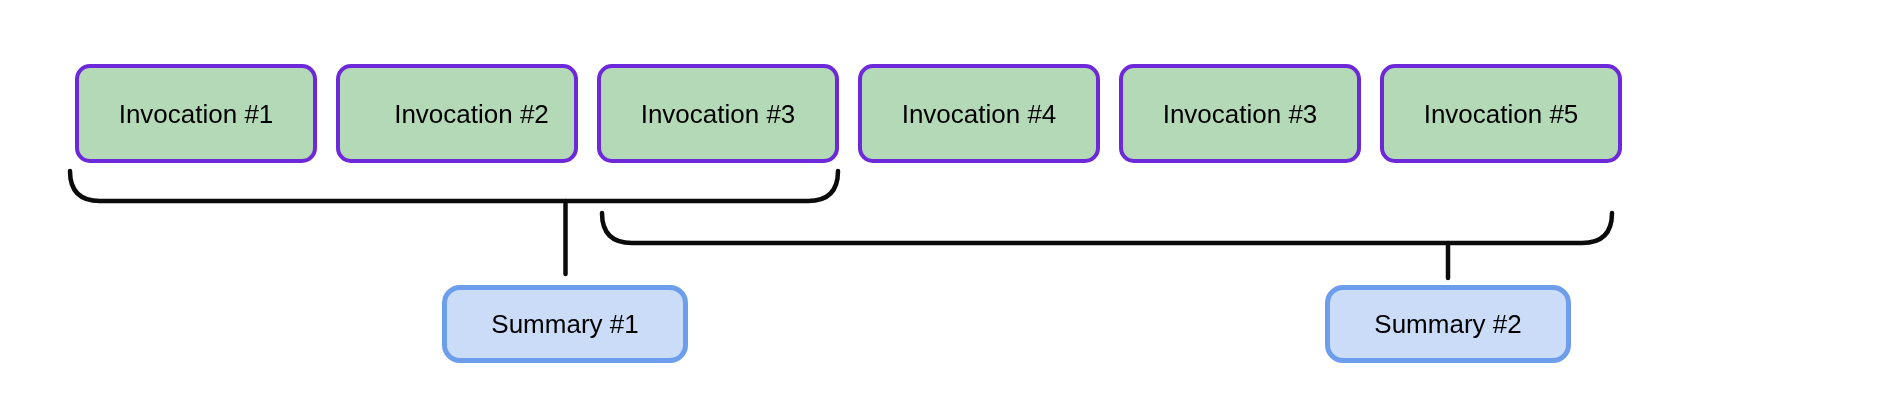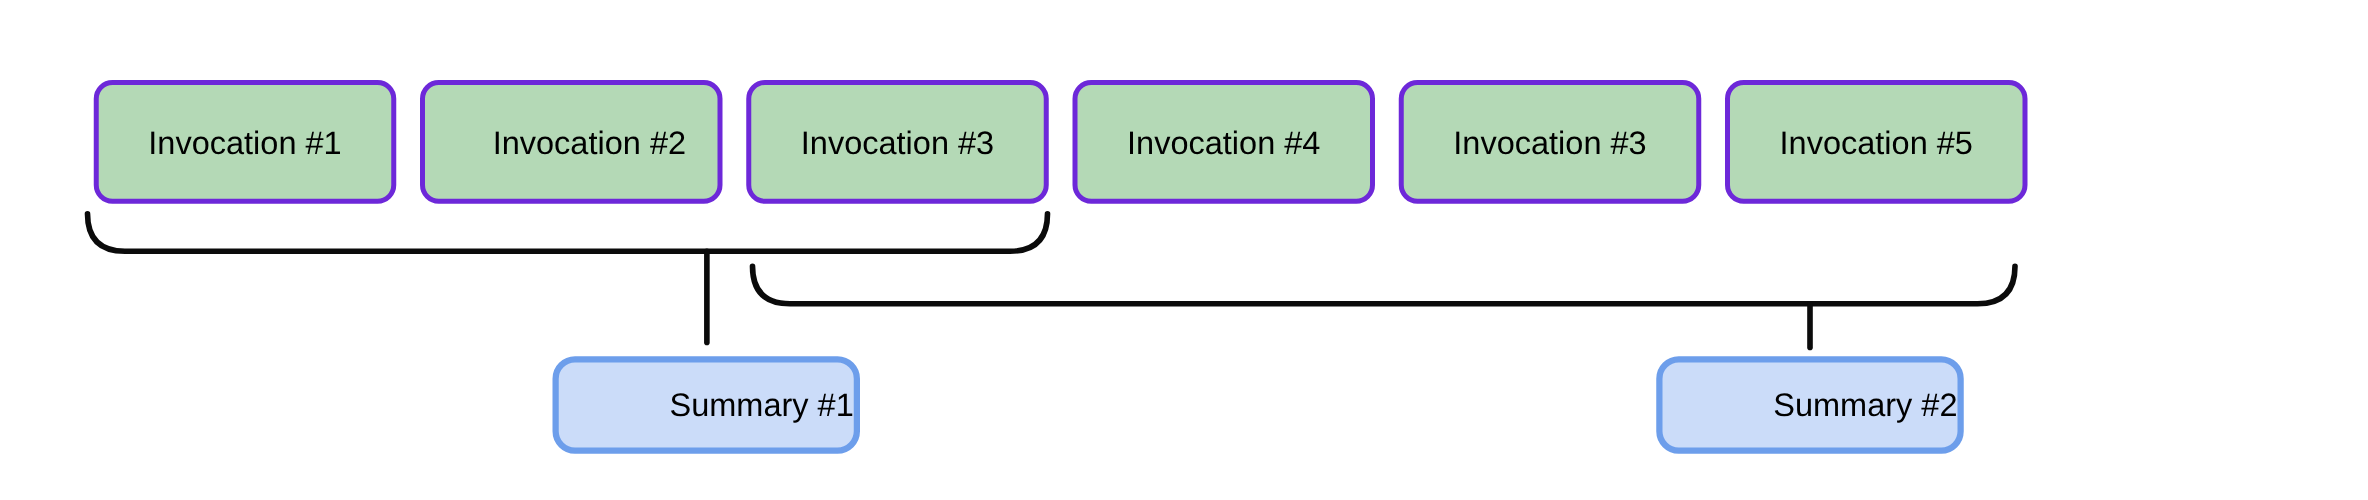--- a/index.html
+++ b/index.html
@@ -35,21 +35,20 @@
     border: 4px solid #6d28d9;
     border-radius: 15px;
   }
   .summary {
     top: 285px;
     width: 246px;
     height: 78px;
     background: #cbdcf9;
     border: 5px solid #6d9eeb;
     border-radius: 18px;
-    justify-content: flex-end;
   }
   .inv-1 { left: 75px; }
   .inv-2 { left: 336px; padding-left: 29px; }
   .inv-3 { left: 597px; text-align: right; }
   .inv-4 { left: 858px; }
   .inv-5 { left: 1119px; }
   .inv-6 { left: 1380px; }
   .inv-7 { left: 1641px; }
   .sum-1 { left: 442px; }
   .sum-2 { left: 1325px; }

